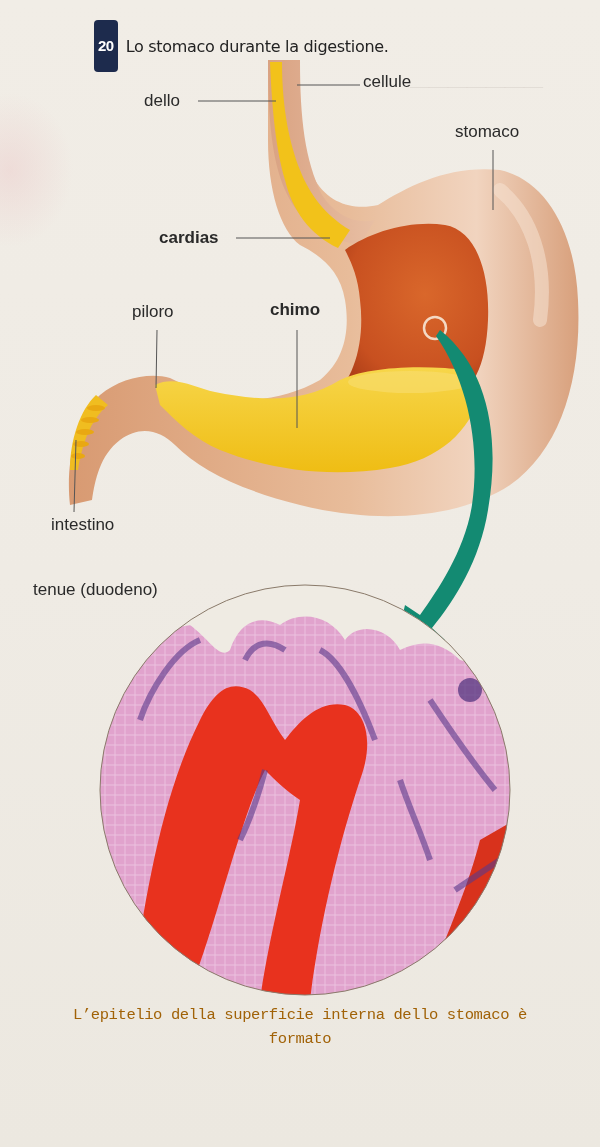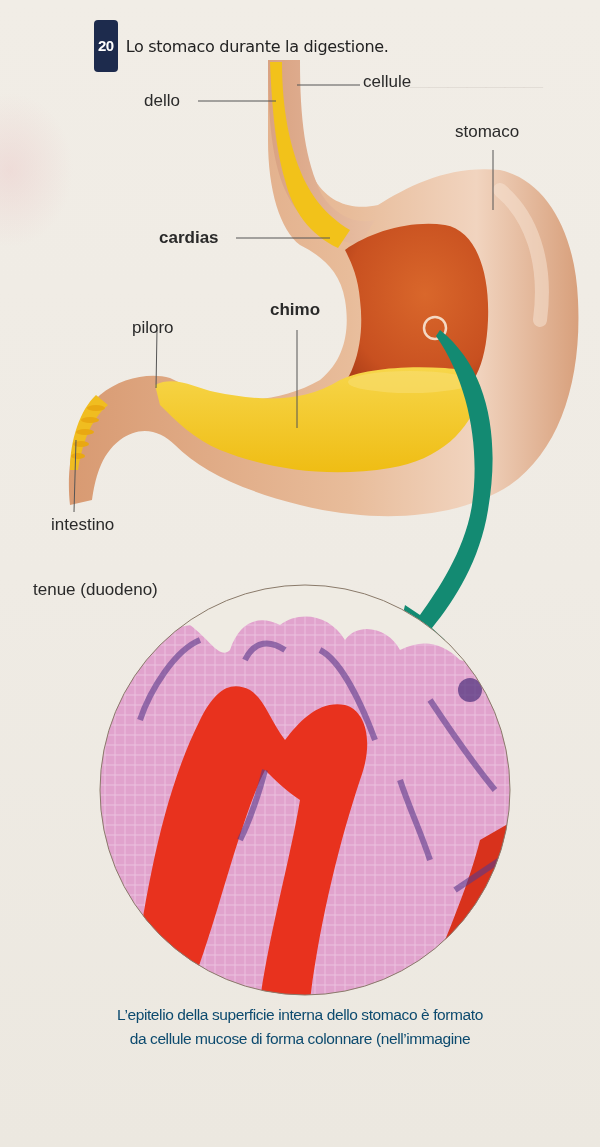--- a/index.html
+++ b/index.html
@@ -28,21 +28,21 @@
   .fig-title {
     font-family: "DejaVu Sans", sans-serif; font-size: 16px; color: #222; letter-spacing: -0.3px; text-align: center;
   }
   svg.diagram { position: absolute; left: 0; top: 0; }
   .label {
     position: absolute; font-family: "Liberation Sans", sans-serif; font-size: 17px; color: #2a2a2a;
     white-space: nowrap; line-height: 20px;
   }
   .caption {
     position: absolute; left: 40px; top: 1003px; width: 520px; text-align: center;
-    font-family: Liberation Sans, sans-serif; font-size: 15.5px; line-height: 24px; color: #0c4a6e;
+    font-family: Liberation Mono, monospace; font-size: 15.5px; line-height: 24px; color: #a16207;
     letter-spacing: -0.4px;
   }
   .caption span { display: block; }
 </style>
 </head>
 <body>
 
 <div class="page-bg"></div>
 
 <div class="ghost-text" style="left:410px;top:75px;">———————</div>
@@ -174,21 +174,20 @@
     </g>
     <circle cx="470" cy="690" r="12" fill="#4a2e7a" opacity="0.7"></circle>
   </g>
   <circle cx="305" cy="790" r="205" fill="none" stroke="#8a7a6a" stroke-width="1"></circle>
 </svg>
 
 <span class="label" style="left:363px;top:72px;">cellule</span>
 <span class="label" style="left:144px;top:91px;">dello</span>
 <span class="label" style="left:455px;top:122px;">stomaco</span>
 <span class="label" style="left:159px;top:228px;font-weight:bold;">cardias</span>
-<span class="label" style="left:132px;top:302px;margin-top:16px;">piloro</span>
+<span class="label" style="left:132px;top:302px;">piloro</span>
 <span class="label" style="left:270px;top:300px;font-weight:bold;">chimo</span>
 <span class="label" style="left:51px;top:515px;">intestino</span>
 <span class="label" style="left:33px;top:539px;margin-top:41px;">tenue (duodeno)</span>
 
 <div class="caption">
   <span>L’epitelio della superficie interna dello stomaco è formato</span>
-  <span>da cellule mucose di forma colonnare (nell’immagine</span>
 </div>
 
 </body></html>

